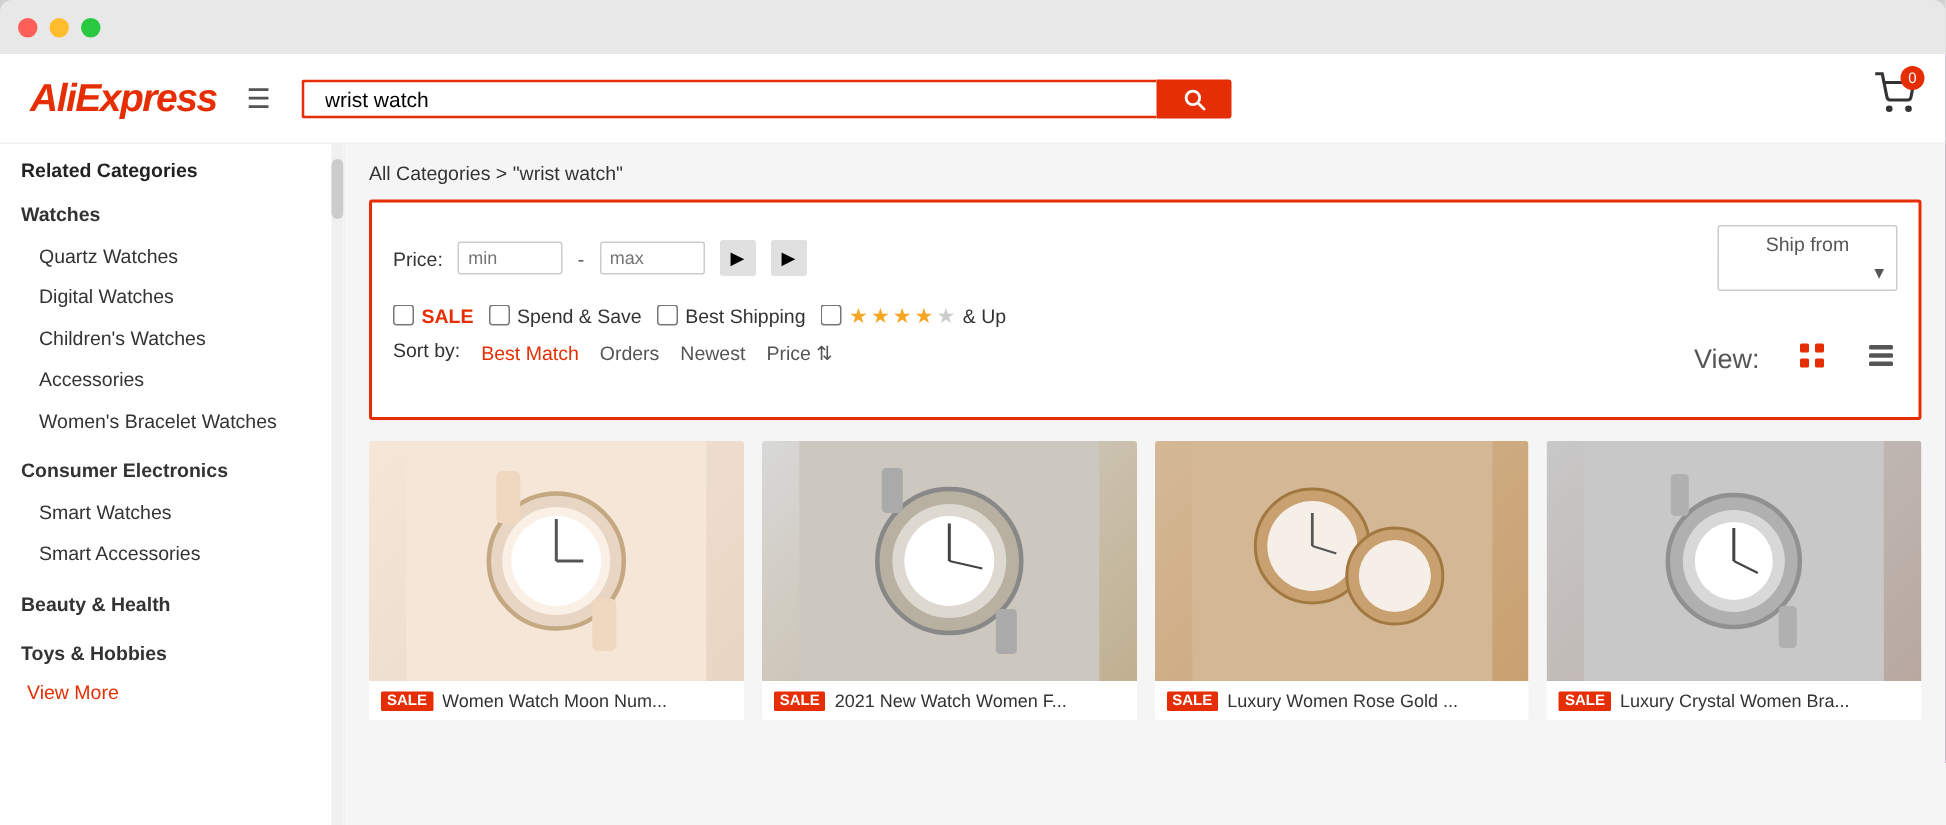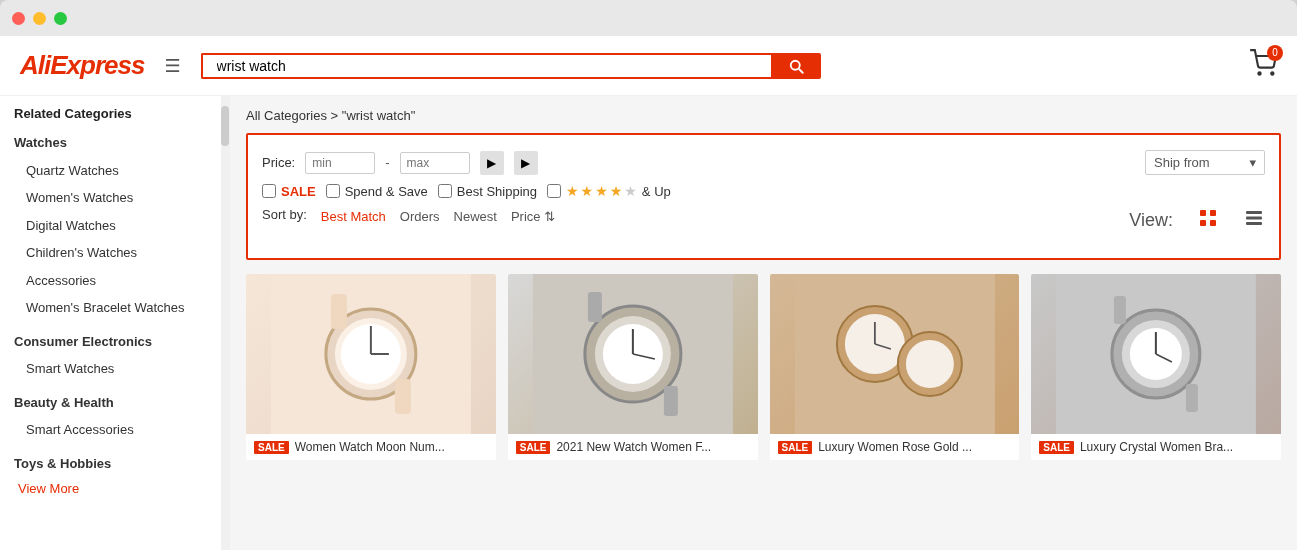--- a/index.html
+++ b/index.html
@@ -221,20 +221,21 @@
       padding: 4px 8px;
       font-size: 13px;
       color: #555;
       cursor: pointer;
       display: flex;
       align-items: center;
       gap: 4px;
       background: #fff;
       border-radius: 2px;
       min-width: 120px;
+      flex-direction: column;
     }
     .filter-check-item {
       display: flex;
       align-items: center;
       gap: 5px;
       font-size: 13px;
       color: #333;
       cursor: pointer;
     }
     .filter-check-item input[type="checkbox"] {
@@ -375,29 +376,28 @@
   <div class="main-content">
 
     <div class="sidebar">
       <div class="sidebar-scrollbar">
         <div class="sidebar-scrollbar-thumb"></div>
       </div>
       <div class="related-categories-title">Related Categories</div>
 
       <div class="sidebar-item top-level">Watches</div>
       <div class="sidebar-item sub">Quartz Watches</div>
-      <div class="sidebar-item sub">Women's Watches</div>
       <div class="sidebar-item sub">Digital Watches</div>
       <div class="sidebar-item sub">Children's Watches</div>
       <div class="sidebar-item sub">Accessories</div>
       <div class="sidebar-item sub">Women's Bracelet Watches</div>
       <div class="sidebar-item top-level">Consumer Electronics</div>
       <div class="sidebar-item sub">Smart Watches</div>
+      <div class="sidebar-item sub">Smart Accessories</div>
       <div class="sidebar-item top-level">Beauty &amp; Health</div>
-      <div class="sidebar-item sub">Smart Accessories</div>
       <div class="sidebar-item top-level">Toys &amp; Hobbies</div>
       <div class="view-more">View More</div>
     </div>
 
     <div class="content-area">
 
       <div class="breadcrumb">
         <span>All Categories</span>
         <span>&gt;</span>
         <span class="highlight">"wrist watch"</span>

